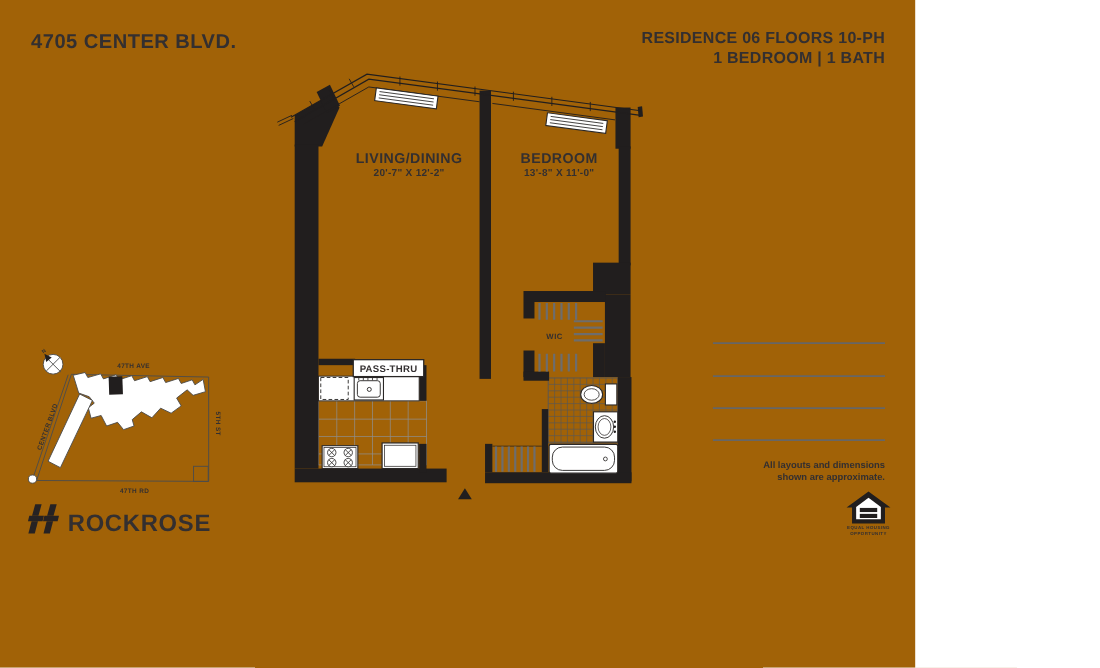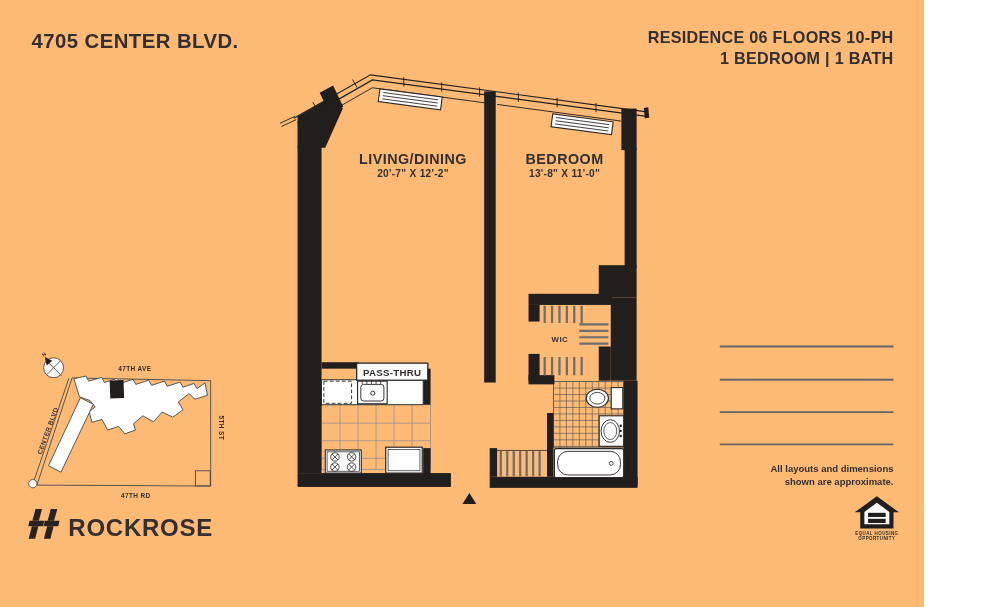--- a/index.html
+++ b/index.html
@@ -1,16 +1,16 @@
 <!DOCTYPE html>
 <html><head>
 <meta charset="utf-8">
 <style>
   html,body{margin:0;padding:0;background:#ffffff;}
-  #sheet{position:relative;width:924px;height:607px;background:#fdba74;overflow:hidden;
+  #sheet{position:relative;width:832px;height:607px;background:#a16207;overflow:hidden;
          font-family:"Liberation Sans",sans-serif;}
   #gfx{position:absolute;inset:0;}
   text{font-family:"Liberation Sans",sans-serif;font-weight:bold;fill:#332f30;}
   .wall{fill:#211e1e;stroke:none;}
   .thin{stroke:#211e1e;fill:none;}
   .fix{stroke:#2a2726;fill:#ffffff;}
   .tileK{stroke:#8f8f8f;stroke-width:.8;fill:none;}
   .tileB{stroke:#575757;stroke-width:.7;fill:none;}
   .rod{stroke:#6d6d6d;stroke-width:2.4;fill:none;}
   .map{stroke:#4c4c4c;fill:none;stroke-width:1;}

